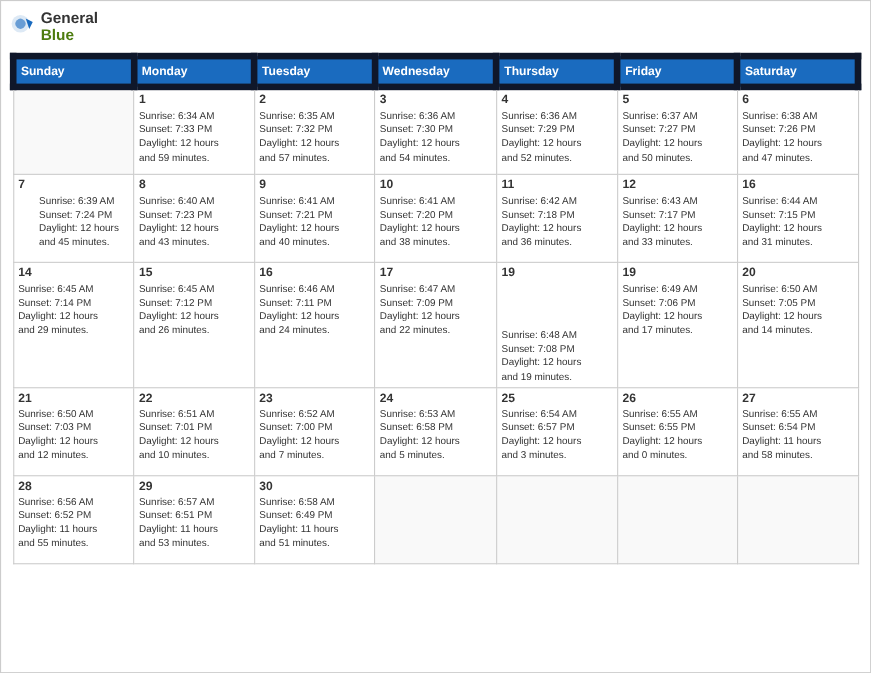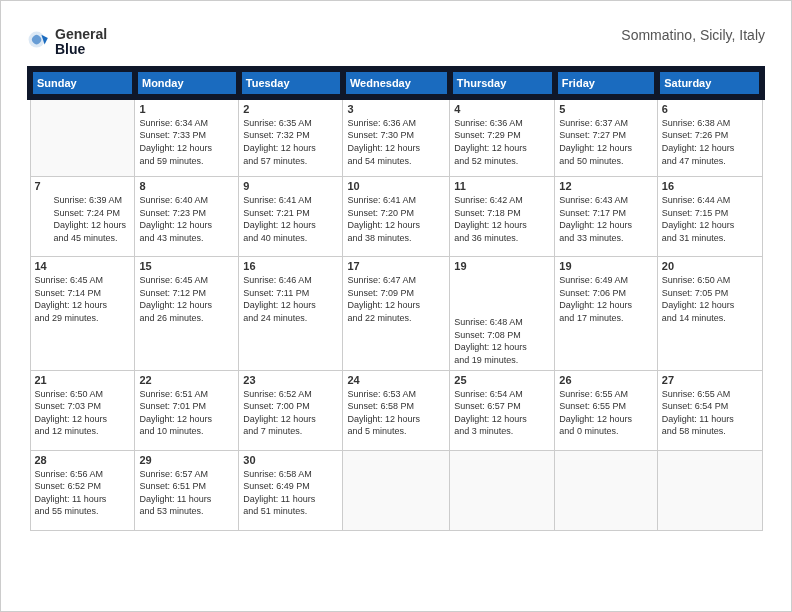--- a/index.html
+++ b/index.html
@@ -8,41 +8,41 @@
       background: #fff;
       width: 792px;
       height: 612px;
       overflow: hidden;
     }
     .page {
       width: 792px;
       height: 612px;
       background: #fff;
       border: 1px solid #ccc;
-      padding: 26px;
+      padding: 8px;
     }
     .header {
       display: flex;
       justify-content: space-between;
       align-items: flex-start;
       margin-bottom: 8px;
     }
     .logo {
       display: flex;
       align-items: center;
     }
     .logo-text {
       display: flex;
       flex-direction: column;
       font-size: 14px;
       font-weight: bold;
       line-height: 1.1;
     }
     .logo-general { color: #333; }
-    .logo-blue { color: #0f172a; }
+    .logo-blue { color: #4d7c0f; }
     .logo-icon {
       width: 24px;
       height: 24px;
       margin-right: 4px;
     }
     .title-block {
       text-align: right;
     }
     .month-title {
       font-size: 28px;
@@ -100,21 +100,20 @@
         <circle cx="12" cy="12" r="10" fill="#1a6bbf" opacity="0.15"></circle>
         <path d="M8 8 Q12 4 16 8 Q20 12 16 16 Q12 20 8 16 Q4 12 8 8Z" fill="#1a6bbf" opacity="0.6"></path>
         <path d="M18 6 L26 10 L22 18 Z" fill="#1a6bbf"></path>
       </svg>
       <div class="logo-text">
         <span class="logo-general">General</span>
         <span class="logo-blue">Blue</span>
       </div>
     </div>
     <div class="title-block">
-      <div class="location">Sommatino, Sicily, Italy</div>
     </div>
   </div>
 
   <table class="calendar">
     <thead>
       <tr>
         <th>Sunday</th>
         <th>Monday</th>
         <th>Tuesday</th>
         <th>Wednesday</th>

